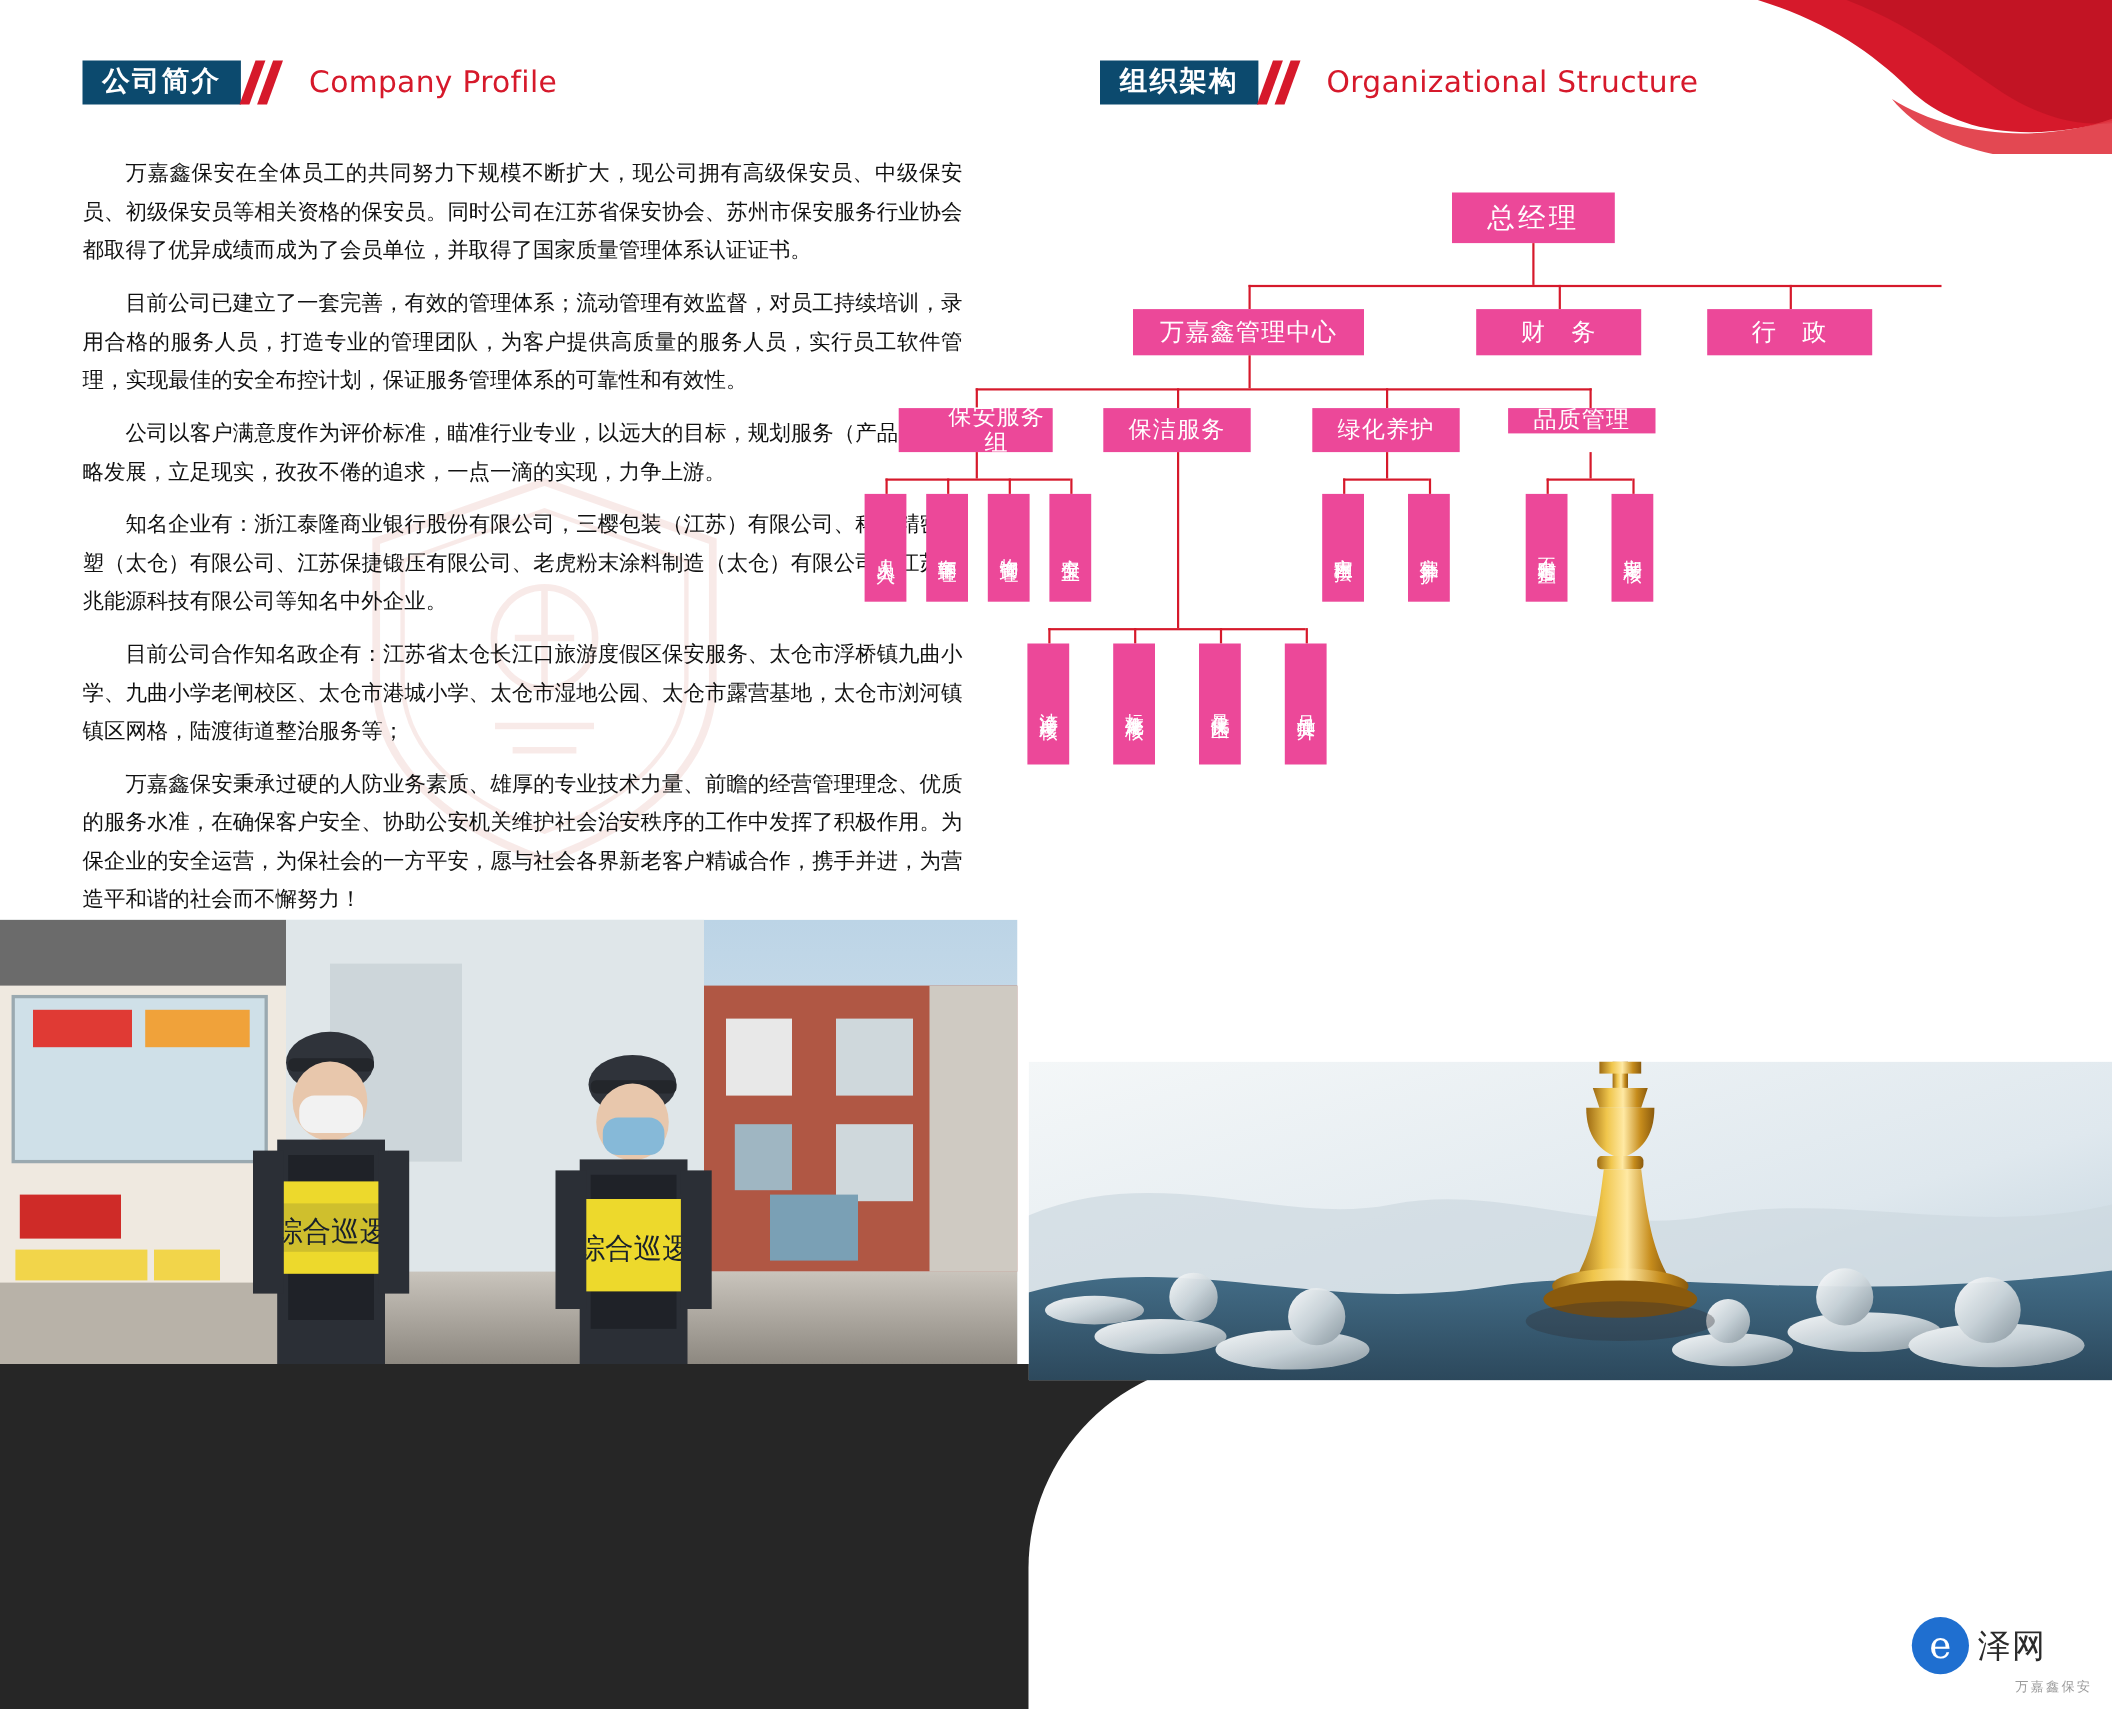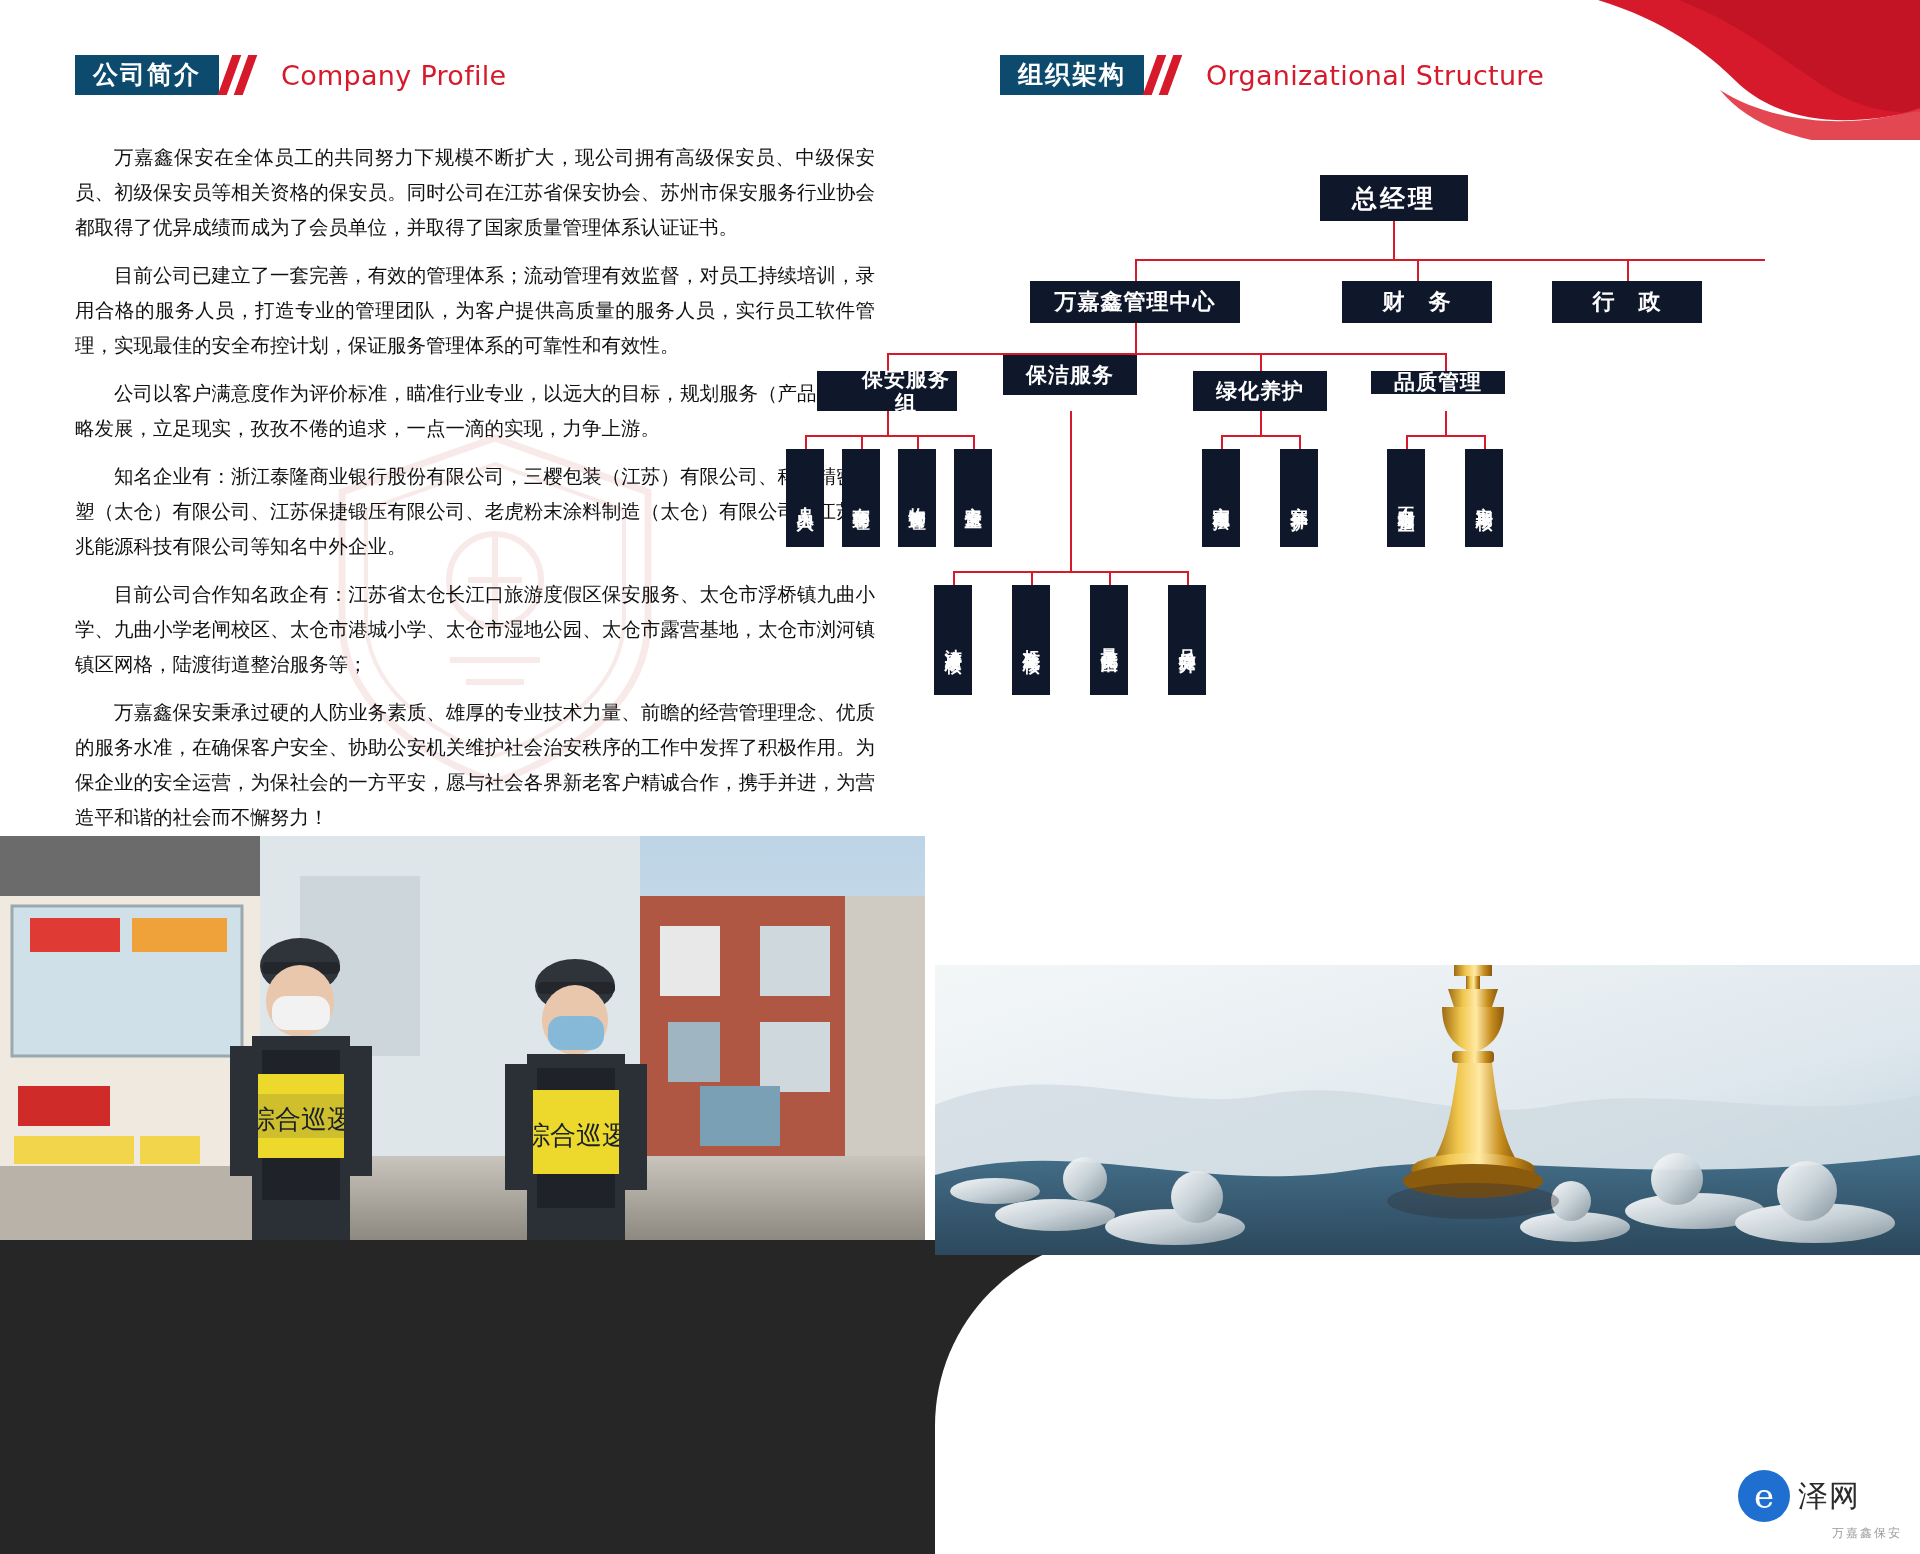--- a/index.html
+++ b/index.html
@@ -66,22 +66,22 @@
   }
   .photo-right{
     position:absolute;left:935px;top:965px;width:985px;height:290px;overflow:hidden;
   }
 
   
   #org{
     position:absolute;left:935px;top:175px;width:985px;height:610px;
   }
   .node{
-    position:absolute;background:#0f172a;color:#fff;display:flex;align-items:center;justify-content:center;
-    text-align:center;font-weight:bold;line-height:1.15;box-sizing:border-box;
+    position:absolute;background:#ec4899;color:#fff;display:flex;align-items:center;justify-content:center;
+    text-align:center;font-weight:normal;line-height:1.15;box-sizing:border-box;
   }
   .n-l1{font-size:25px;letter-spacing:3px;}
   .n-l2{font-size:22px;letter-spacing:1px;}
   .n-l3{font-size:21px;letter-spacing:1px;}
   .n-v{font-size:17px;writing-mode:vertical-rl;text-orientation:upright;letter-spacing:2px;padding:7px 0;}
   .line{position:absolute;background:#d6192b;}
   .vline{width:2px;}
   .hline{height:2px;}
 
   
@@ -232,21 +232,21 @@
     <div class="node n-l2" style="left:617px;top:106px;width:150px;height:42px;">行　政</div>
 
     <div class="line vline" style="left:200px;top:148px;height:30px;"></div>
     <div class="line hline" style="left:-48px;top:178px;width:560px;"></div>
     <div class="line vline" style="left:-48px;top:178px;height:18px;"></div>
     <div class="line vline" style="left:135px;top:178px;height:18px;"></div>
     <div class="line vline" style="left:325px;top:178px;height:18px;"></div>
     <div class="line vline" style="left:510px;top:178px;height:18px;"></div>
 
     <div class="node n-l3" style="left:-118px;top:196px;width:140px;height:40px;padding-left:38px;">保安服务组</div>
-    <div class="node n-l3" style="left:68px;top:180px;width:134px;height:40px;">保洁服务</div>
+    <div class="node n-l3" style="left:68px;top:196px;width:134px;height:40px;">保洁服务</div>
     <div class="node n-l3" style="left:258px;top:196px;width:134px;height:40px;">绿化养护</div>
     <div class="node n-l3" style="left:436px;top:196px;width:134px;height:23px;">品质管理</div>
 
     <div class="line vline" style="left:-48px;top:236px;height:24px;"></div>
     <div class="line hline" style="left:-130px;top:260px;width:168px;"></div>
     <div class="line vline" style="left:-130px;top:260px;height:14px;"></div>
     <div class="line vline" style="left:-74px;top:260px;height:14px;"></div>
     <div class="line vline" style="left:-18px;top:260px;height:14px;"></div>
     <div class="line vline" style="left:38px;top:260px;height:14px;"></div>
     <div class="node n-v" style="left:-149px;top:274px;width:38px;height:98px;">人员出入</div>

